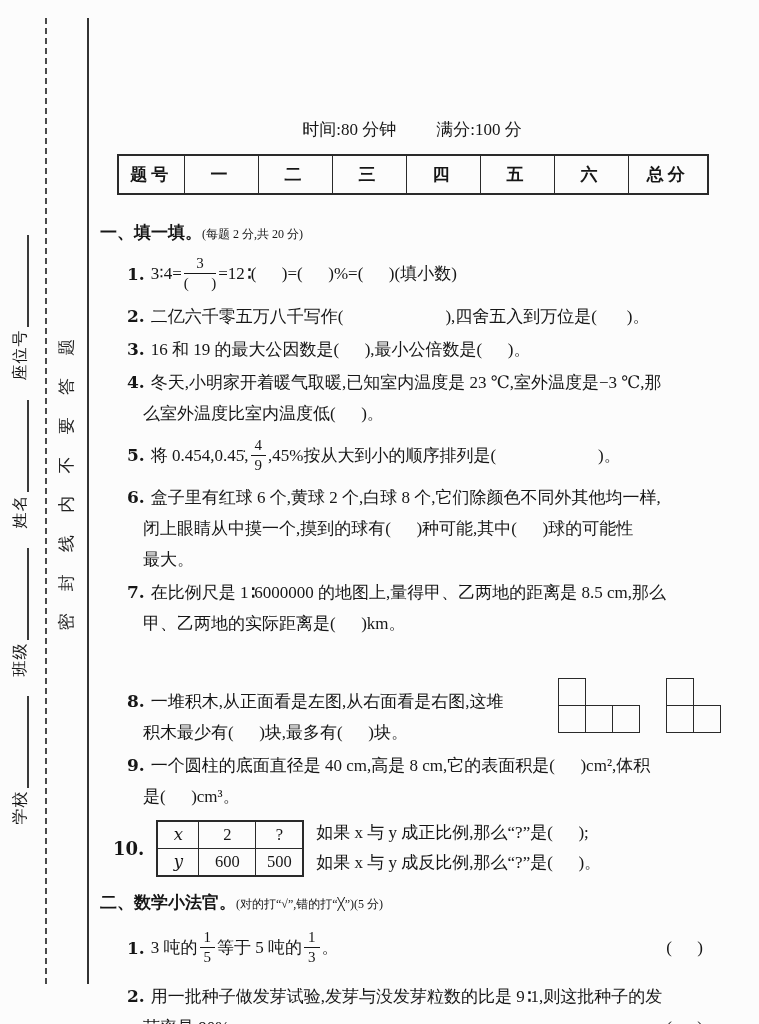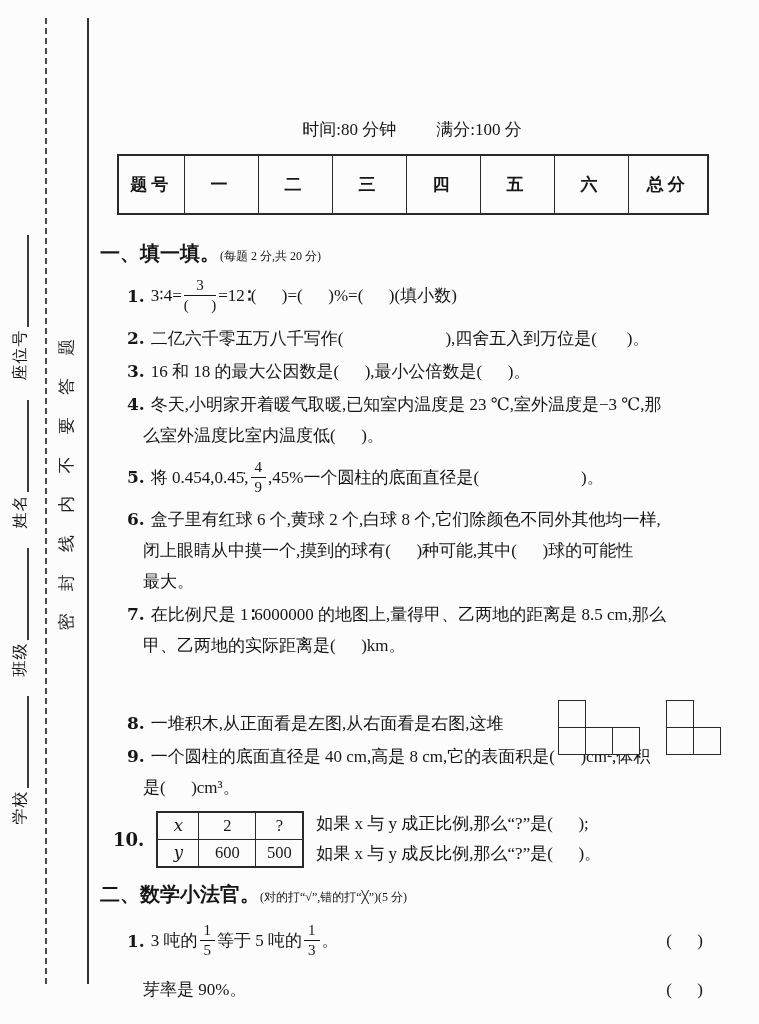--- a/index.html
+++ b/index.html
@@ -25,25 +25,25 @@
     position:absolute;left:-90px;top:465px;width:320px;height:30px;
     transform:rotate(-90deg);
     text-align:center;letter-spacing:9px;font-size:17px;color:#222;white-space:pre;
   }
   
   .main{position:absolute;left:100px;top:0;width:625px;}
   .meta{margin:118px 0 0 17px;width:590px;display:flex;justify-content:center;gap:40px;white-space:pre;}
   table.score-table{border-collapse:collapse;margin:13px 0 0 17px;table-layout:fixed;}
   table.score-table,table.score-table td{border:1.5px solid #2a2a2a;}
   table.score-table{border-width:2px;}
-  table.score-table td{text-align:center;padding:10px;font-size:17px;}
+  table.score-table td{text-align:center;padding:0;font-size:17px;}
   table.score-table tr.hd td{height:37px;font-family:"DejaVu Sans","Liberation Sans",sans-serif;font-weight:bold;letter-spacing:4px;}
   table.score-table tr.sc td{height:30px;font-family:"DejaVu Sans","Liberation Sans",sans-serif;font-weight:bold;letter-spacing:4px;}
   .sec-title{margin-top:25px;line-height:26px;white-space:pre;}
-  .sec-title .t{font-family:Liberation Serif, serif;font-weight:bold;font-size:20px;}
+  .sec-title .t{font-family:Liberation Mono, monospace;font-weight:bold;font-size:17px;}
   .sec-title .note{font-size:12px;}
   .q{margin-top:2px;}
   .qline{line-height:31px;white-space:pre;padding-left:43px;}
   .qline.first{padding-left:27px;}
   .qnum{font-weight:bold;margin-right:6px;font-family:"DejaVu Serif","Liberation Serif",serif;}
   .fracline{display:flex;align-items:center;line-height:normal;padding-top:6px;padding-bottom:6px;}
   .frac{display:inline-block;text-align:center;font-size:15px;line-height:1.15;vertical-align:middle;margin:0 2px;}
   .frac .fn{display:block;border-bottom:1.3px solid #161616;padding:0 4px 1px 4px;}
   .frac .fd{display:block;padding-top:1px;}
   .rel{position:relative;margin-top:47px;}
@@ -117,45 +117,46 @@
 
     <div class="q">
       <div class="qline first fracline"><span class="qnum">1.</span><span>3∶4=</span><span class="frac"><span class="fn">3</span><span class="fd">(      )</span></span><span>=12∶(      )=(      )%=(      )(填小数)</span></div>
     </div>
 
     <div class="q">
       <div class="qline first"><span class="qnum">2.</span><span>二亿六千零五万八千写作(                        ),四舍五入到万位是(       )。</span></div>
     </div>
 
     <div class="q">
-      <div class="qline first"><span class="qnum">3.</span><span>16 和 18 的最大公因数是(      ),最小公倍数是(      )。</span></div>
+      <div class="qline first"><span class="qnum">3.</span><span>16 和 19 的最大公因数是(      ),最小公倍数是(      )。</span></div>
     </div>
 
     <div class="q">
       <div class="qline first"><span class="qnum">4.</span><span>冬天,小明家开着暖气取暖,已知室内温度是 23 ℃,室外温度是−3 ℃,那</span></div>
       <div class="qline">么室外温度比室内温度低(      )。</div>
     </div>
 
     <div class="q">
-      <div class="qline first fracline"><span class="qnum">5.</span><span>将 0.454,0.45̇,</span><span class="frac"><span class="fn">4</span><span class="fd">9</span></span><span>,45%一个圆柱的底面直径是(                        )。</span></div>
+      <div class="qline first fracline"><span class="qnum">5.</span><span>将 0.454,0.45̇,</span><span class="frac"><span class="fn">4</span><span class="fd">9</span></span><span>,45%按从大到小的顺序排列是(                        )。</span></div>
     </div>
 
     <div class="q">
       <div class="qline first"><span class="qnum">6.</span><span>盒子里有红球 6 个,黄球 2 个,白球 8 个,它们除颜色不同外其他均一样,</span></div>
       <div class="qline">闭上眼睛从中摸一个,摸到的球有(      )种可能,其中(      )球的可能性</div>
       <div class="qline">最大。</div>
     </div>
 
     <div class="q">
       <div class="qline first"><span class="qnum">7.</span><span>在比例尺是 1∶6000000 的地图上,量得甲、乙两地的距离是 8.5 cm,那么</span></div>
       <div class="qline">甲、乙两地的实际距离是(      )km。</div>
     </div>
 
     <div class="q rel">
       <div class="qline first"><span class="qnum">8.</span><span>一堆积木,从正面看是左图,从右面看是右图,这堆</span></div>
+      <div class="qline">积木最少有(      )块,最多有(      )块。</div>
       <div class="fig" style="left:458px;">
           <div class="blk" style="left: 0px; top: 0px;"></div>
           <div class="blk" style="left: 0px; top: 27px;"></div>
           <div class="blk" style="left: 27px; top: 27px;"></div>
           <div class="blk" style="left: 54px; top: 27px;"></div>
         </div>
       <div class="fig" style="left:566px;">
           <div class="blk" style="left: 0px; top: 0px;"></div>
           <div class="blk" style="left: 0px; top: 27px;"></div>
           <div class="blk" style="left: 27px; top: 27px;"></div>
@@ -192,17 +193,18 @@
     <div class="sec-title" style="margin-top:12px;"><span class="t">二、数学小法官。</span><span class="note">(对的打“√”,错的打“╳”)(5 分)</span></div>
 
     <div class="q" style="margin-top:6px;">
       <div class="qline first flexline fracline">
         <span class="qnum">1.</span><span>3 吨的</span><span class="frac"><span class="fn">1</span><span class="fd">5</span></span><span>等于 5 吨的</span><span class="frac"><span class="fn">1</span><span class="fd">3</span></span><span>。</span>
         <span class="rbracket">(      )</span>
       </div>
     </div>
 
     <div class="q" style="margin-top:8px;">
+      <div class="qline first"><span class="qnum">2.</span><span>用一批种子做发芽试验,发芽与没发芽粒数的比是 9∶1,则这批种子的发</span></div>
       <div class="qline flexline"><span>芽率是 90%。</span><span class="rbracket">(      )</span></div>
     </div>
 
   </div>
 </div>
 
 </body></html>

